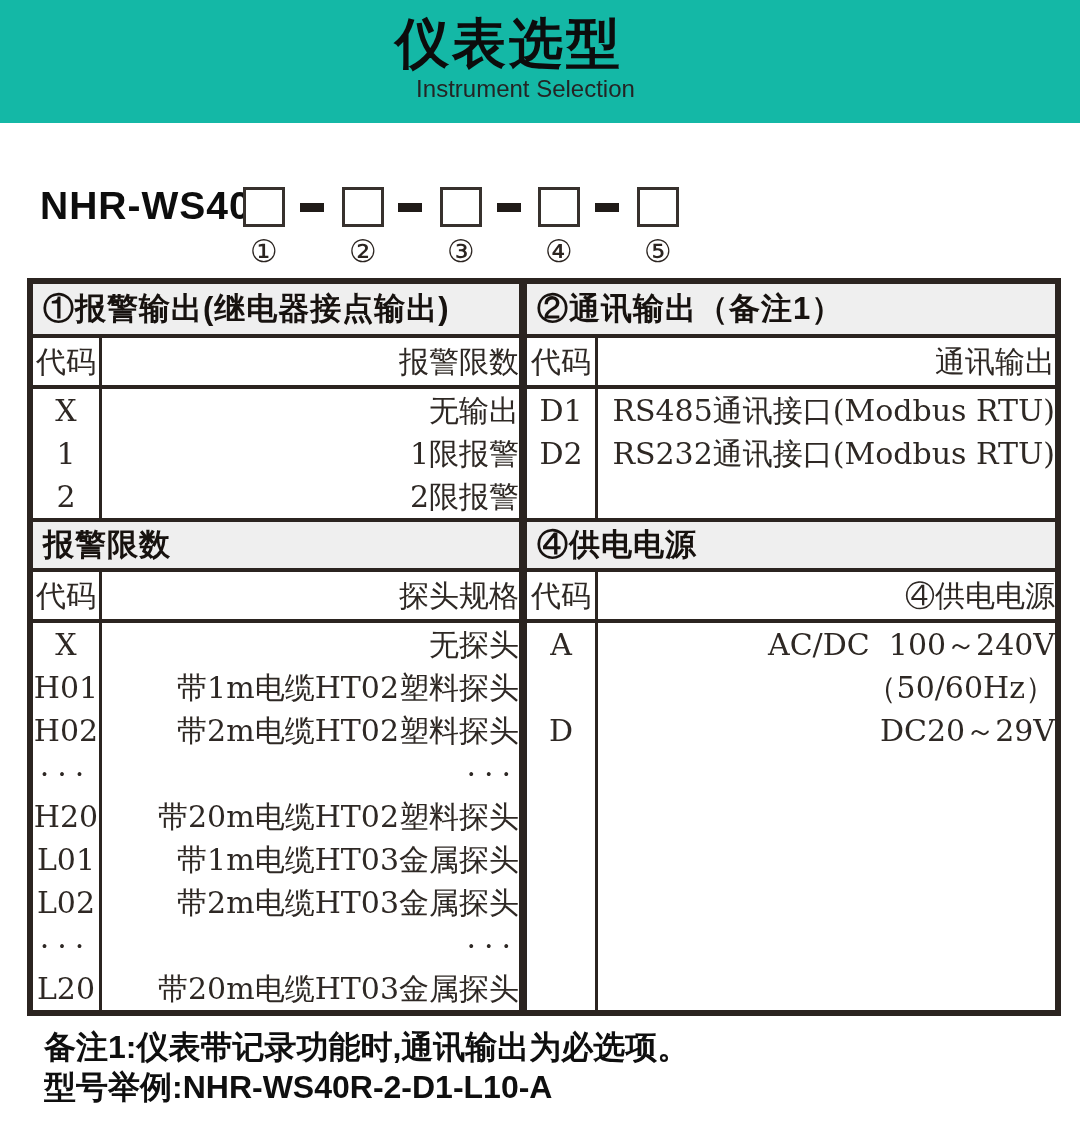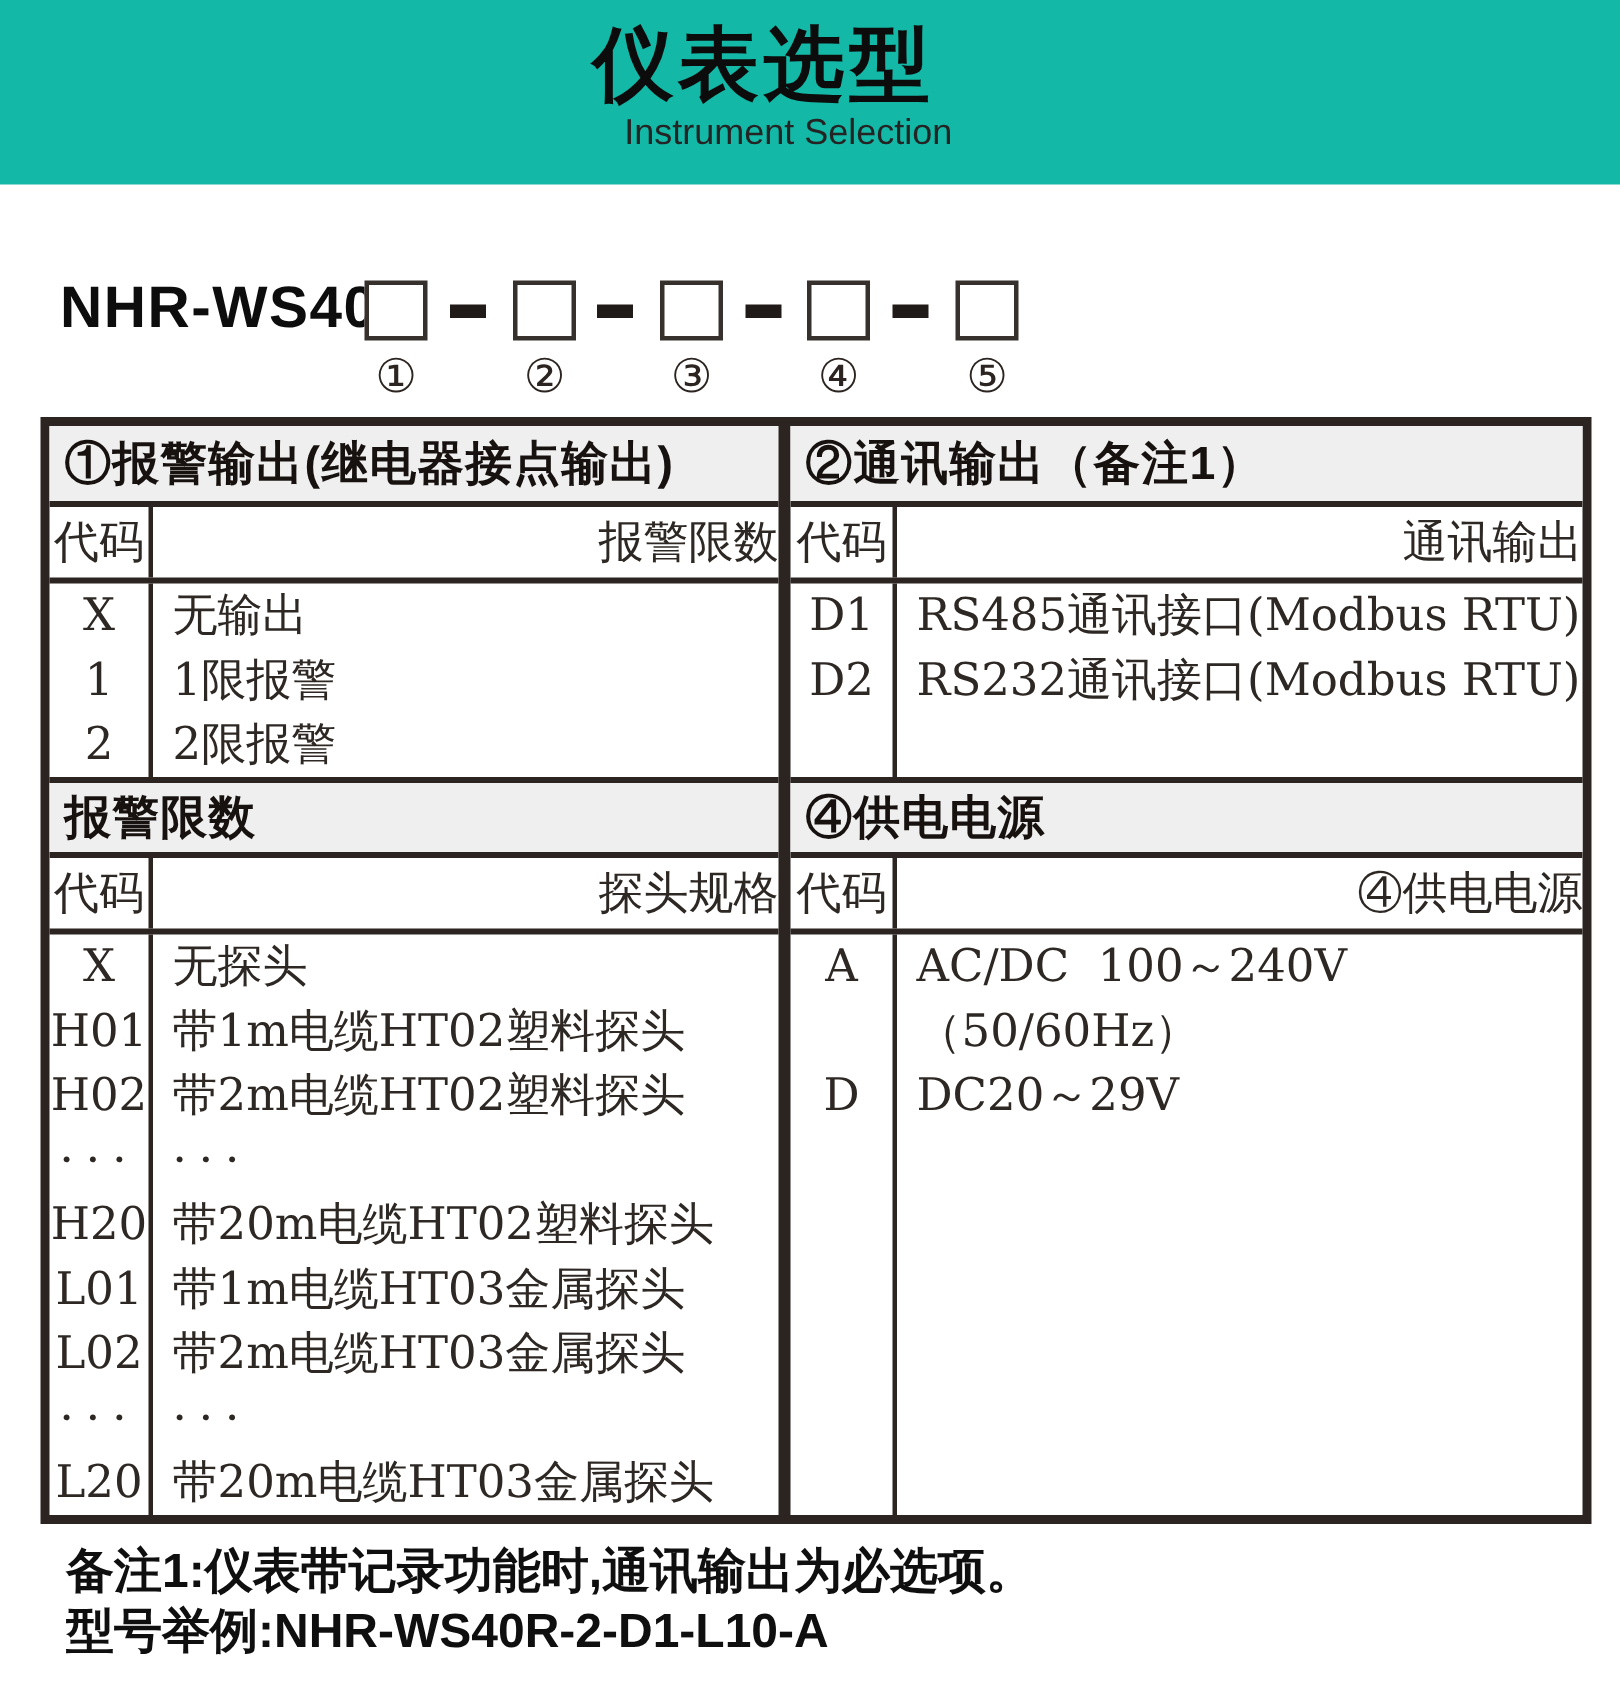--- a/index.html
+++ b/index.html
@@ -68,21 +68,21 @@
   .data-block {
     position:relative; box-sizing:border-box;
     font-family:"DejaVu Serif", serif; font-size:30px; color:#2e2824;
   }
   .data-block.b1 { height:133px; border-bottom:4px solid #2b2420; }
   .data-block.b2 { height:387px; }
   .vline { position:absolute; top:0; bottom:0; left:66px; width:3px; background:#2b2420; }
 
   .data-row { height:43px; display:flex; line-height:43px; }
   .data-row .code { width:66px; margin-right:3px; text-align:center; white-space:pre; }
-  .data-row .desc { flex:1; padding-left:13px; white-space:pre; }
+  .data-row .desc { flex:1; white-space:pre;text-align:right; }
 
   .half-right .sub-row .code,
   .half-right .data-row .code { width:68px; }
   .half-right .vline { left:68px; }
 
   
   .notes { position:absolute; left:44px; top:1027px; font-weight:bold; font-size:32px; color:#0f0f0f; }
   .notes div { line-height:40px; white-space:nowrap; }
 </style>
 </head>

